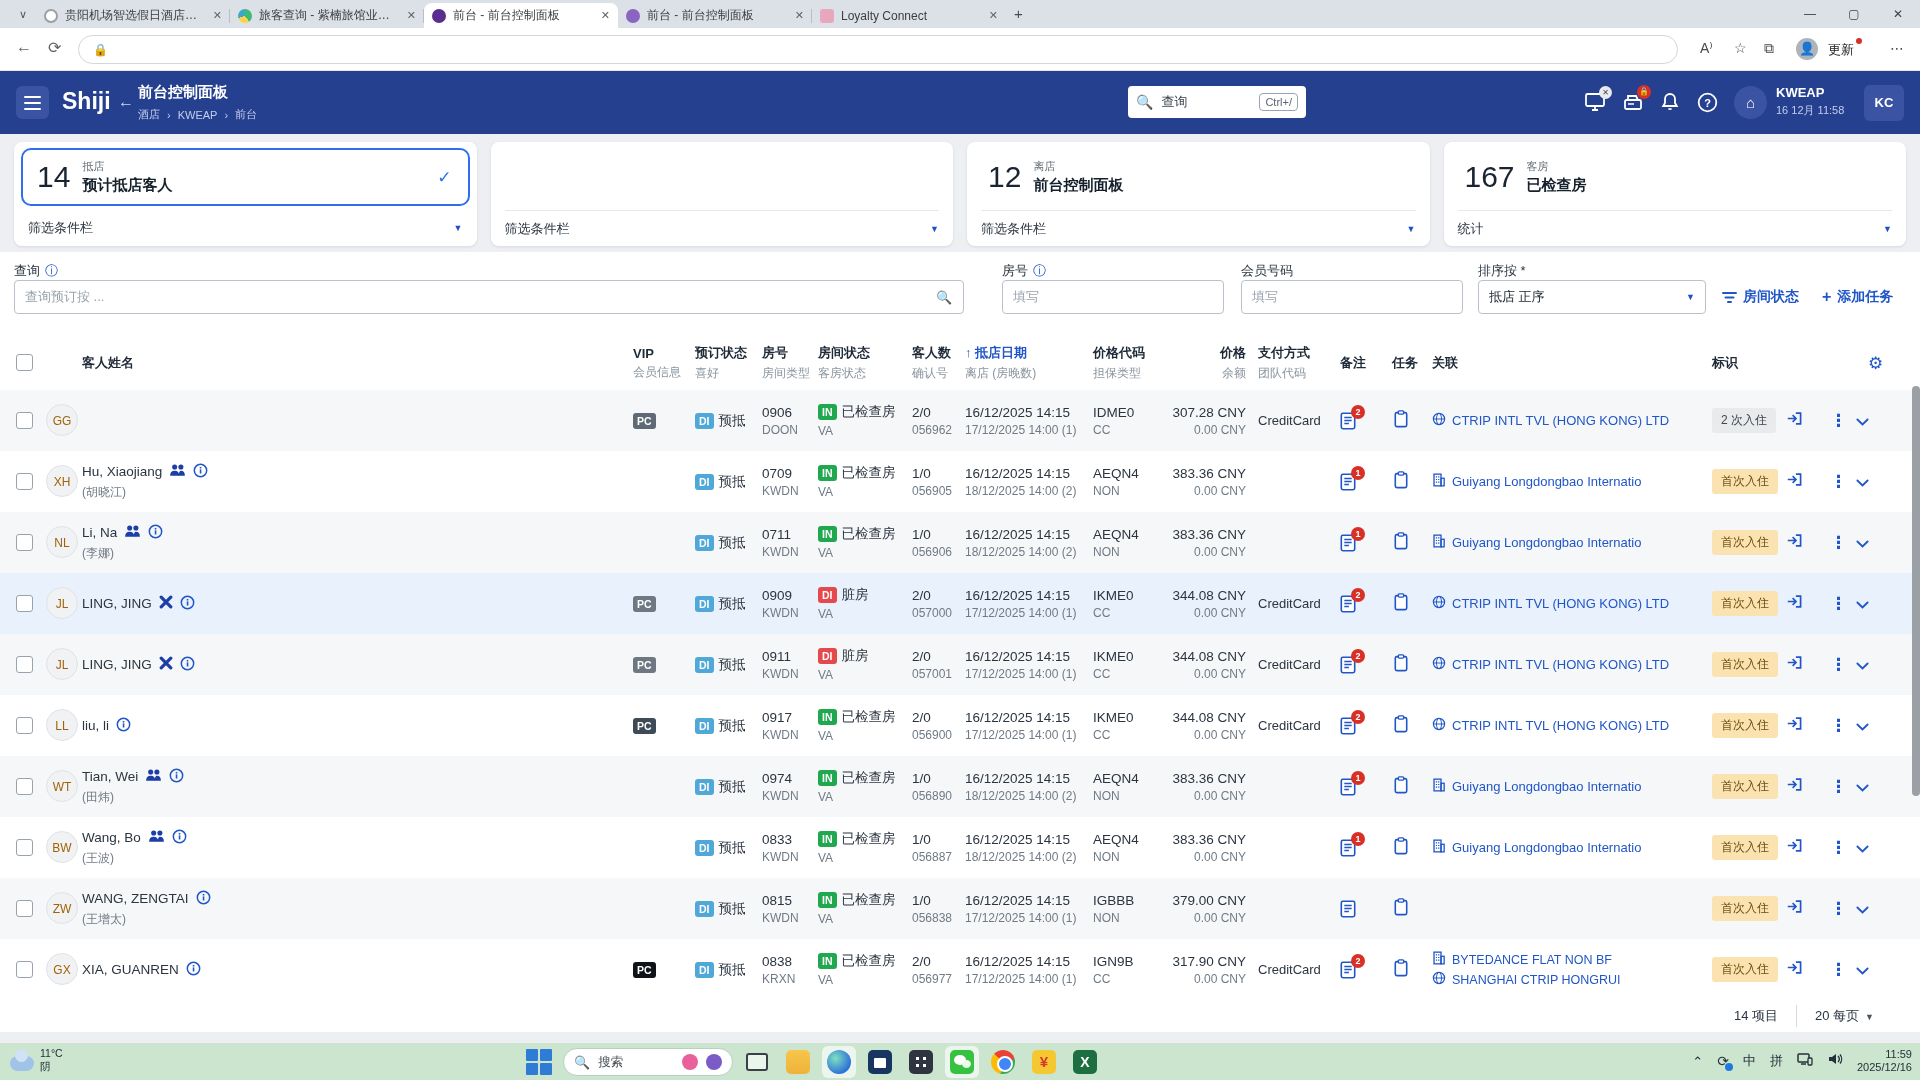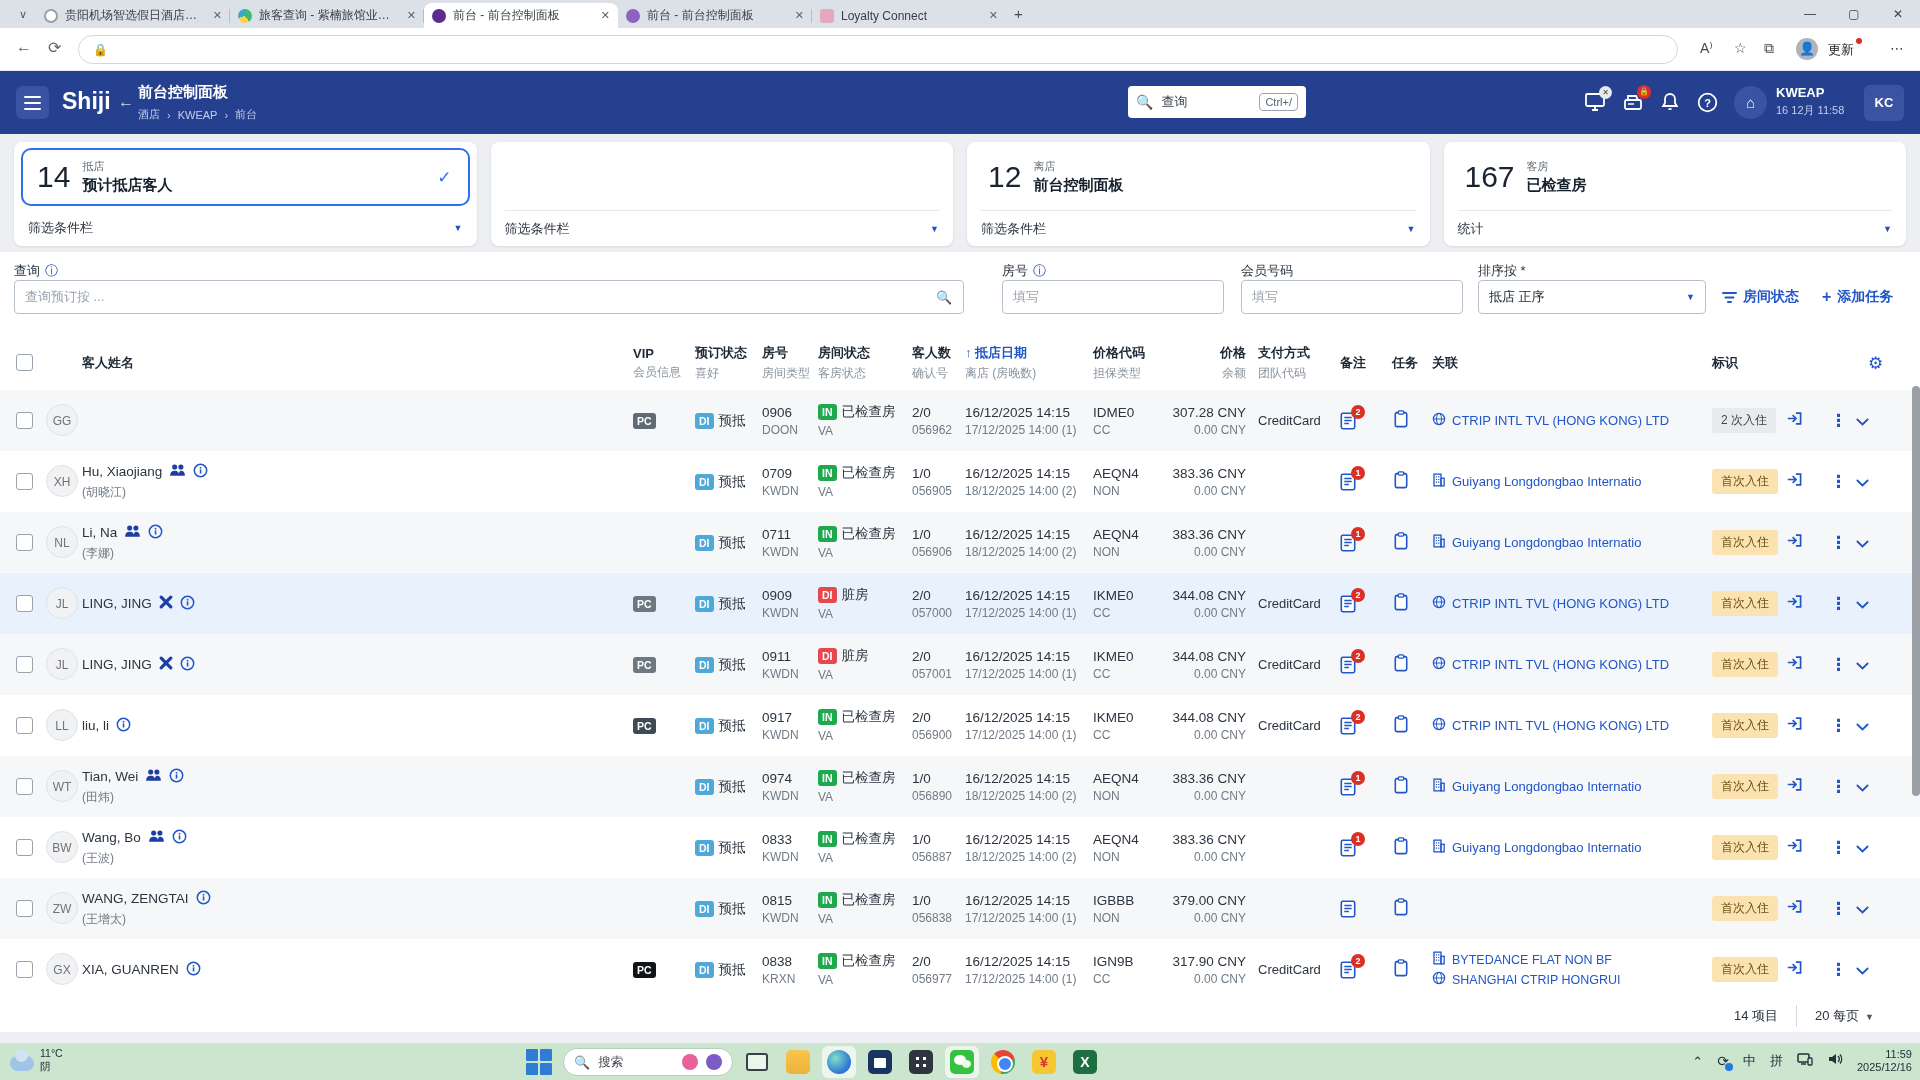--- a/index.html
+++ b/index.html
@@ -83,21 +83,21 @@
   .hc.sorted .l1{color:#2156c8;}
   .gear{position:absolute;left:1868px;top:17px;font-size:17px;color:#2156c8;}
   .tbody{position:absolute;top:138px;left:0;width:1920px;}
   .trow{position:relative;width:1920px;height:61px;}
   .bg-gray{background:#f6f7f8;}
   .bg-white{background:#fff;}
   .bg-blue{background:#e8f1fc;}
   .cell{position:absolute;top:0;height:61px;display:flex;flex-direction:column;justify-content:center;gap:3px;}
   .cbx{position:absolute;left:16px;top:22px;width:17px;height:17px;border:1.5px solid #98a3ae;border-radius:3px;background:#fff;}
   .cbx.hd{top:18px;}
-  .avat{position:absolute;left:46px;top:14px;width:32px;height:32px;border-radius:50%;background:#f1f2f4;border:1px solid #dfe3e7;color:#737373;font-size:12px;text-align:center;line-height:32px;}
+  .avat{position:absolute;left:46px;top:14px;width:32px;height:32px;border-radius:50%;background:#f1f2f4;border:1px solid #dfe3e7;color:#a16207;font-size:12px;text-align:center;line-height:32px;}
   .nm1{display:flex;align-items:center;gap:7px;font-size:13.5px;color:#2b3540;}
   .nm2{font-size:12px;color:#707b86;}
   .pcbadge{display:inline-block;color:#fff;font-size:10.5px;font-weight:bold;border-radius:3px;padding:2px 4px;}
   .sbadge{display:inline-block;color:#fff;font-size:10.5px;font-weight:bold;border-radius:3px;padding:2px 4px;margin-right:5px;}
   .line1{font-size:13.5px;color:#2b3540;white-space:nowrap;}
   .line2{font-size:12px;color:#707b86;white-space:nowrap;}
   .pr{text-align:right;}
   .notewrap{position:relative;width:17px;height:18px;}
   .ncount{position:absolute;right:-8px;top:-7px;min-width:14px;height:14px;border-radius:7px;background:#d93025;color:#fff;font-size:9px;font-weight:bold;text-align:center;line-height:14px;padding:0 2px;}
   .linkline{display:flex;align-items:center;gap:6px;color:#2156c8;font-size:13px;white-space:nowrap;}

